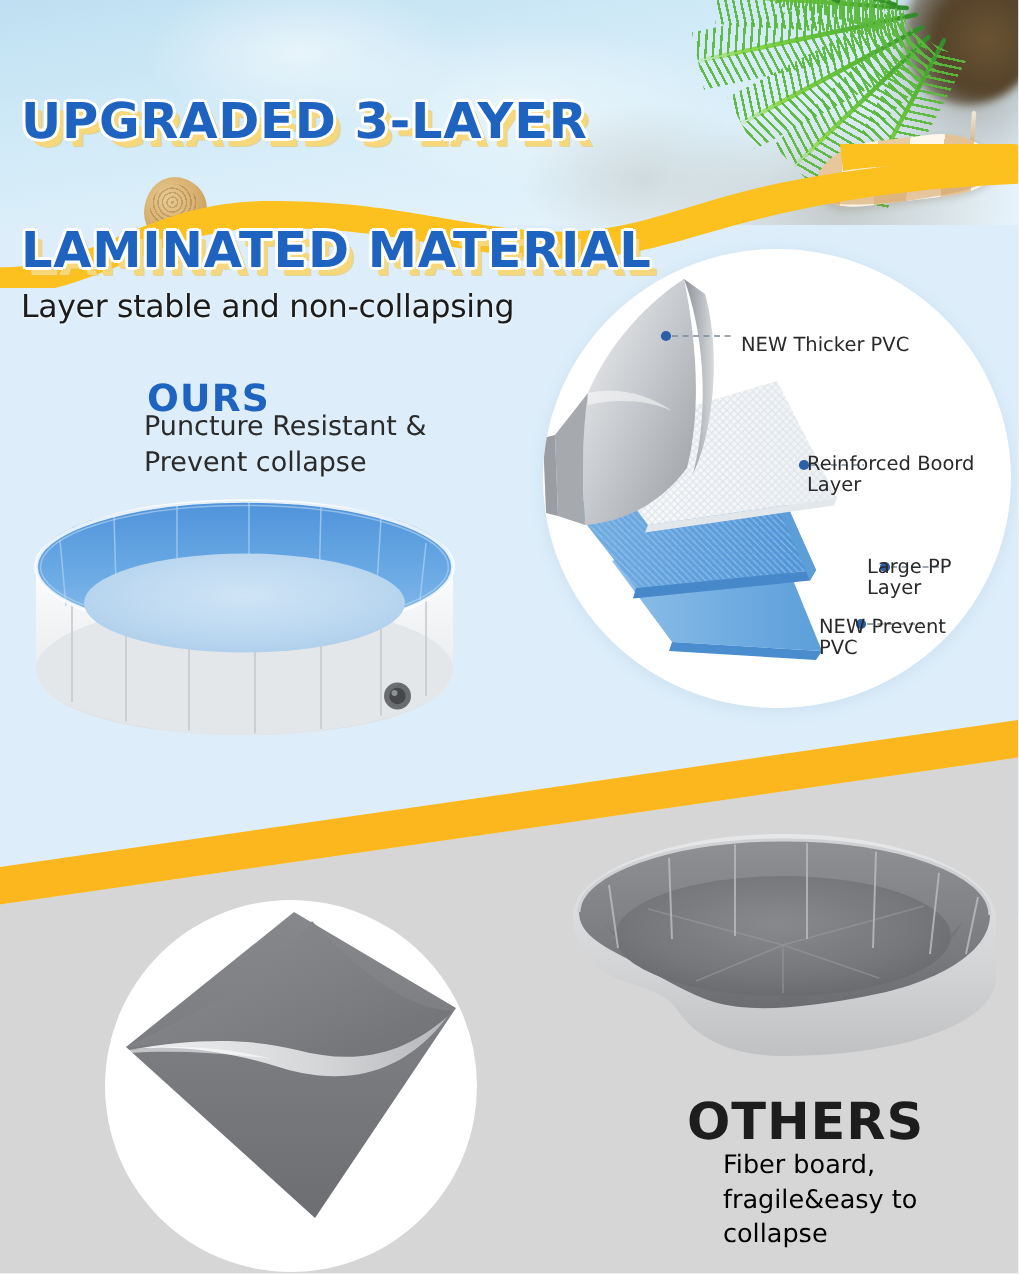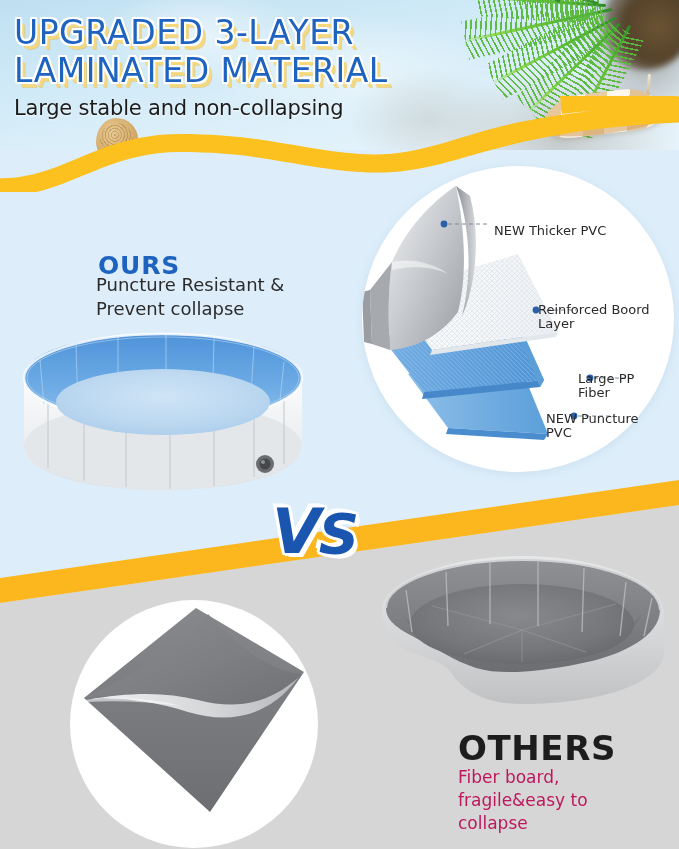--- a/index.html
+++ b/index.html
@@ -129,29 +129,30 @@
   
   .title-block {
     position: absolute;
     left: 14px; top: 14px;
     width: 470px;
     z-index: 6;
   }
   .title-line {
     font-family: "DejaVu Sans", sans-serif;
     font-size: 33px;
-    font-weight: 400;
+    font-weight: 700;
     letter-spacing: 0.5px;
     line-height: 38px;
     color: #1d63bf;
     text-transform: uppercase;
     text-shadow:
       2px 0 0 #ffffff, -2px 0 0 #ffffff, 0 2px 0 #ffffff, 0 -2px 0 #ffffff,
       1.6px 1.6px 0 #ffffff, -1.6px 1.6px 0 #ffffff, 1.6px -1.6px 0 #ffffff, -1.6px -1.6px 0 #ffffff,
       4px 5px 0 #f6d87a, 5px 6px 0 rgba(230,190,90,0.55);
+    margin-top: 48px;
   }
   .subtitle {
     margin-top: 6px;
     font-family: "DejaVu Sans", sans-serif;
     font-size: 21px;
     font-weight: 400;
     color: #1c1c1c;
     letter-spacing: -0.2px;
     text-shadow: 0 1px 2px rgba(255,255,255,0.8);
   }
@@ -256,25 +257,25 @@
     position: absolute;
     left: 458px; top: 728px;
     font-size: 34px;
     font-weight: 700;
     letter-spacing: 0.6px;
     color: #1d1d1d;
     z-index: 8;
   }
   .desc-others {
     position: absolute;
-    left: 458px; top: 766px;
+    left: 482px; top: 766px;
     width: 190px;
     font-size: 17px;
     line-height: 23px;
-    color: #be185d;
+    color: #000000;
     z-index: 8;
   }
 
   .pool-others {
     position: absolute;
     left: 372px; top: 532px;
     width: 300px; height: 185px;
     z-index: 7;
   }
 
@@ -445,32 +446,31 @@
         <circle cx="228" cy="212" r="3.4"></circle>
         <circle cx="212" cy="250" r="3.4"></circle>
       </g>
     </svg>
   </div>
 
   <div class="callout-label lab-1">NEW Thicker PVC</div>
   <div class="callout-label lab-2">Reinforced Boord
 Layer</div>
   <div class="callout-label lab-3">Large PP
-Fiber</div>
-  <div class="callout-label lab-4">NEW Puncture
+Layer</div>
+  <div class="callout-label lab-4">NEW Prevent
 PVC</div>
 
   <svg class="others-panel" viewBox="0 0 679 849">
 
     <path d="M 0,603 L 679,505 L 679,849 L 0,849 Z" fill="#d6d6d6"></path>
 
     <path d="M 0,578 L 679,480 L 679,505 L 0,603 Z" fill="#fcb61e"></path>
   </svg>
 
-  <div class="vs-badge"><span>V</span><span class="vs-small">S</span></div>
 
   <svg class="pool-others" viewBox="0 0 300 185">
     <defs>
       <linearGradient id="grayWall" x1="0" y1="0" x2="0" y2="1">
         <stop offset="0%" stop-color="#8e9094"></stop>
         <stop offset="60%" stop-color="#7b7d81"></stop>
         <stop offset="100%" stop-color="#6b6d71"></stop>
       </linearGradient>
       <linearGradient id="grayOuter" x1="0" y1="0" x2="0" y2="1">
         <stop offset="0%" stop-color="#e6e7e8"></stop>
@@ -538,16 +538,16 @@
       <path d="M 16,100 C 48,96 80,98 112,106 C 80,102 46,100 16,102 Z" fill="#ffffff" opacity="0.55"></path>
     </svg>
   </div>
 
   <div class="label-others">OTHERS</div>
   <div class="desc-others">Fiber board, fragile&amp;easy to collapse</div>
 
   <div class="title-block">
     <div class="title-line">UPGRADED 3-LAYER</div>
     <div class="title-line">LAMINATED MATERIAL</div>
-    <div class="subtitle">Large stable and non-collapsing</div>
+    <div class="subtitle">Layer stable and non-collapsing</div>
   </div>
 
 </div>
 
 </body></html>

